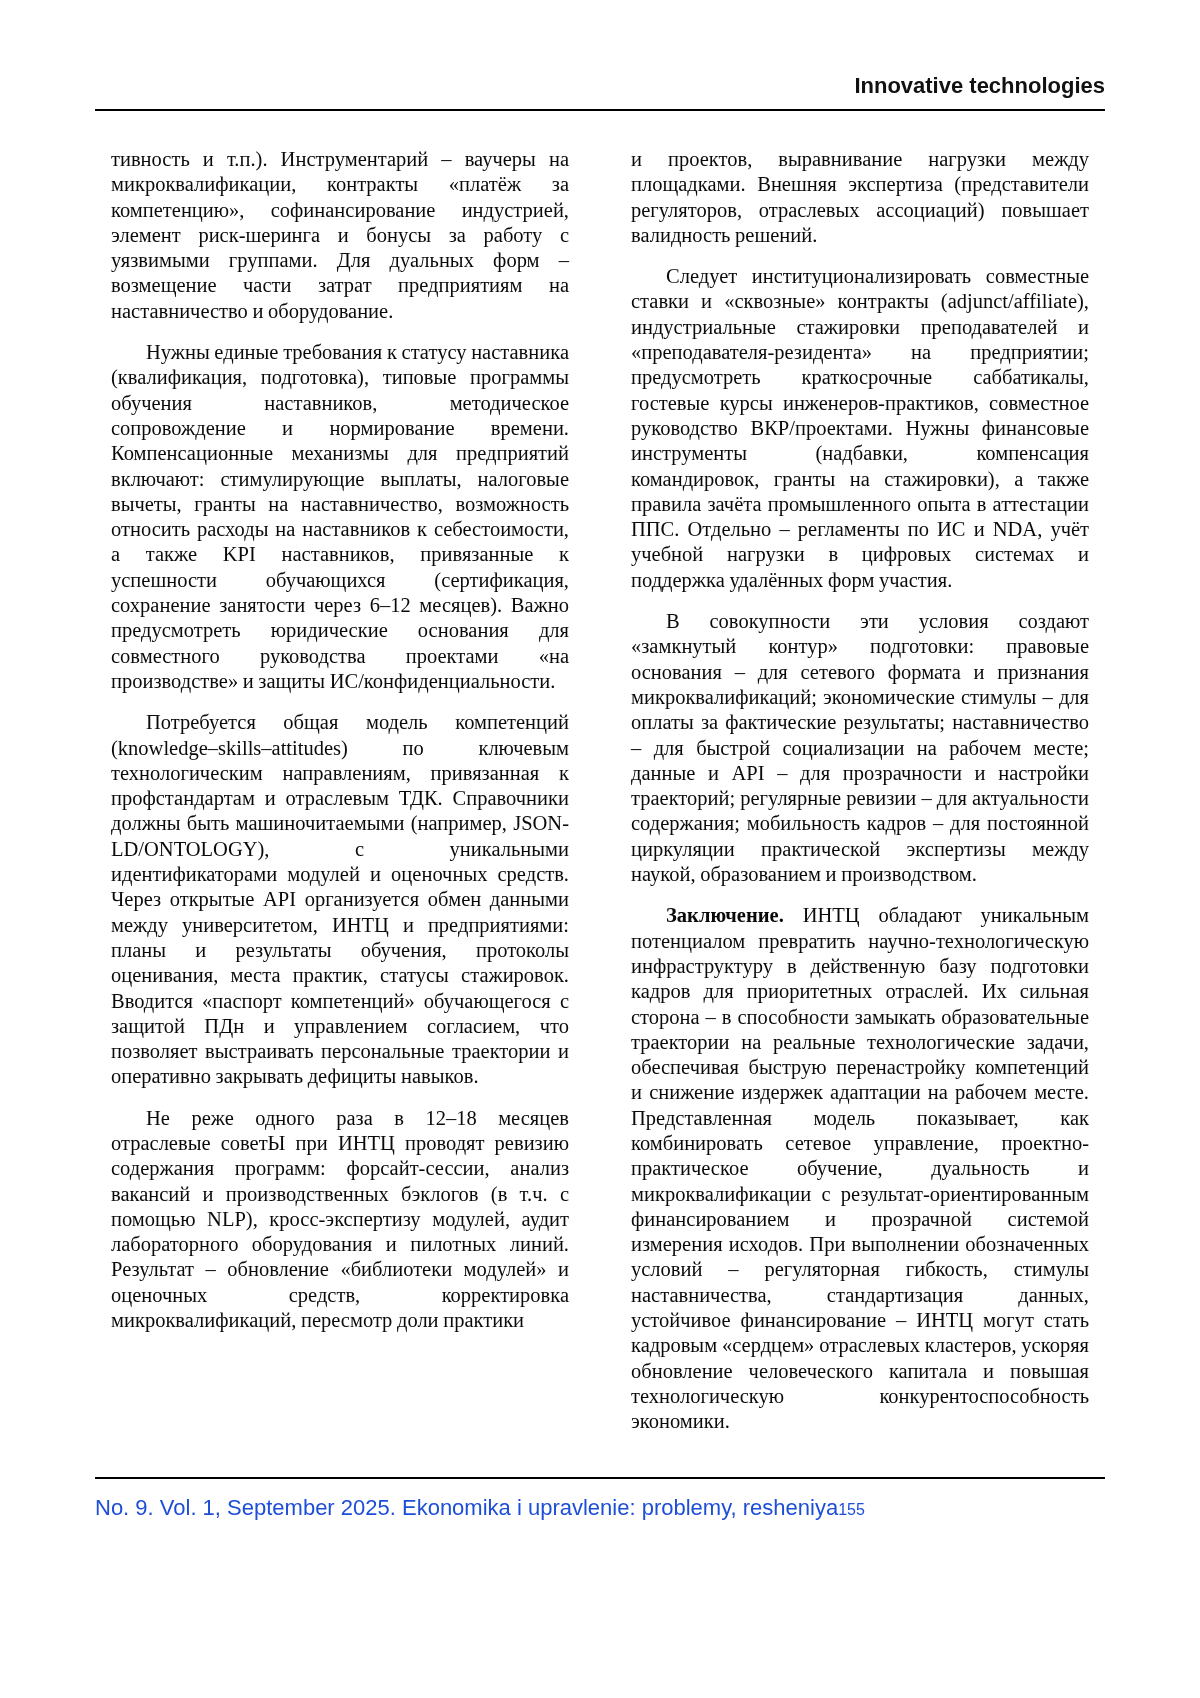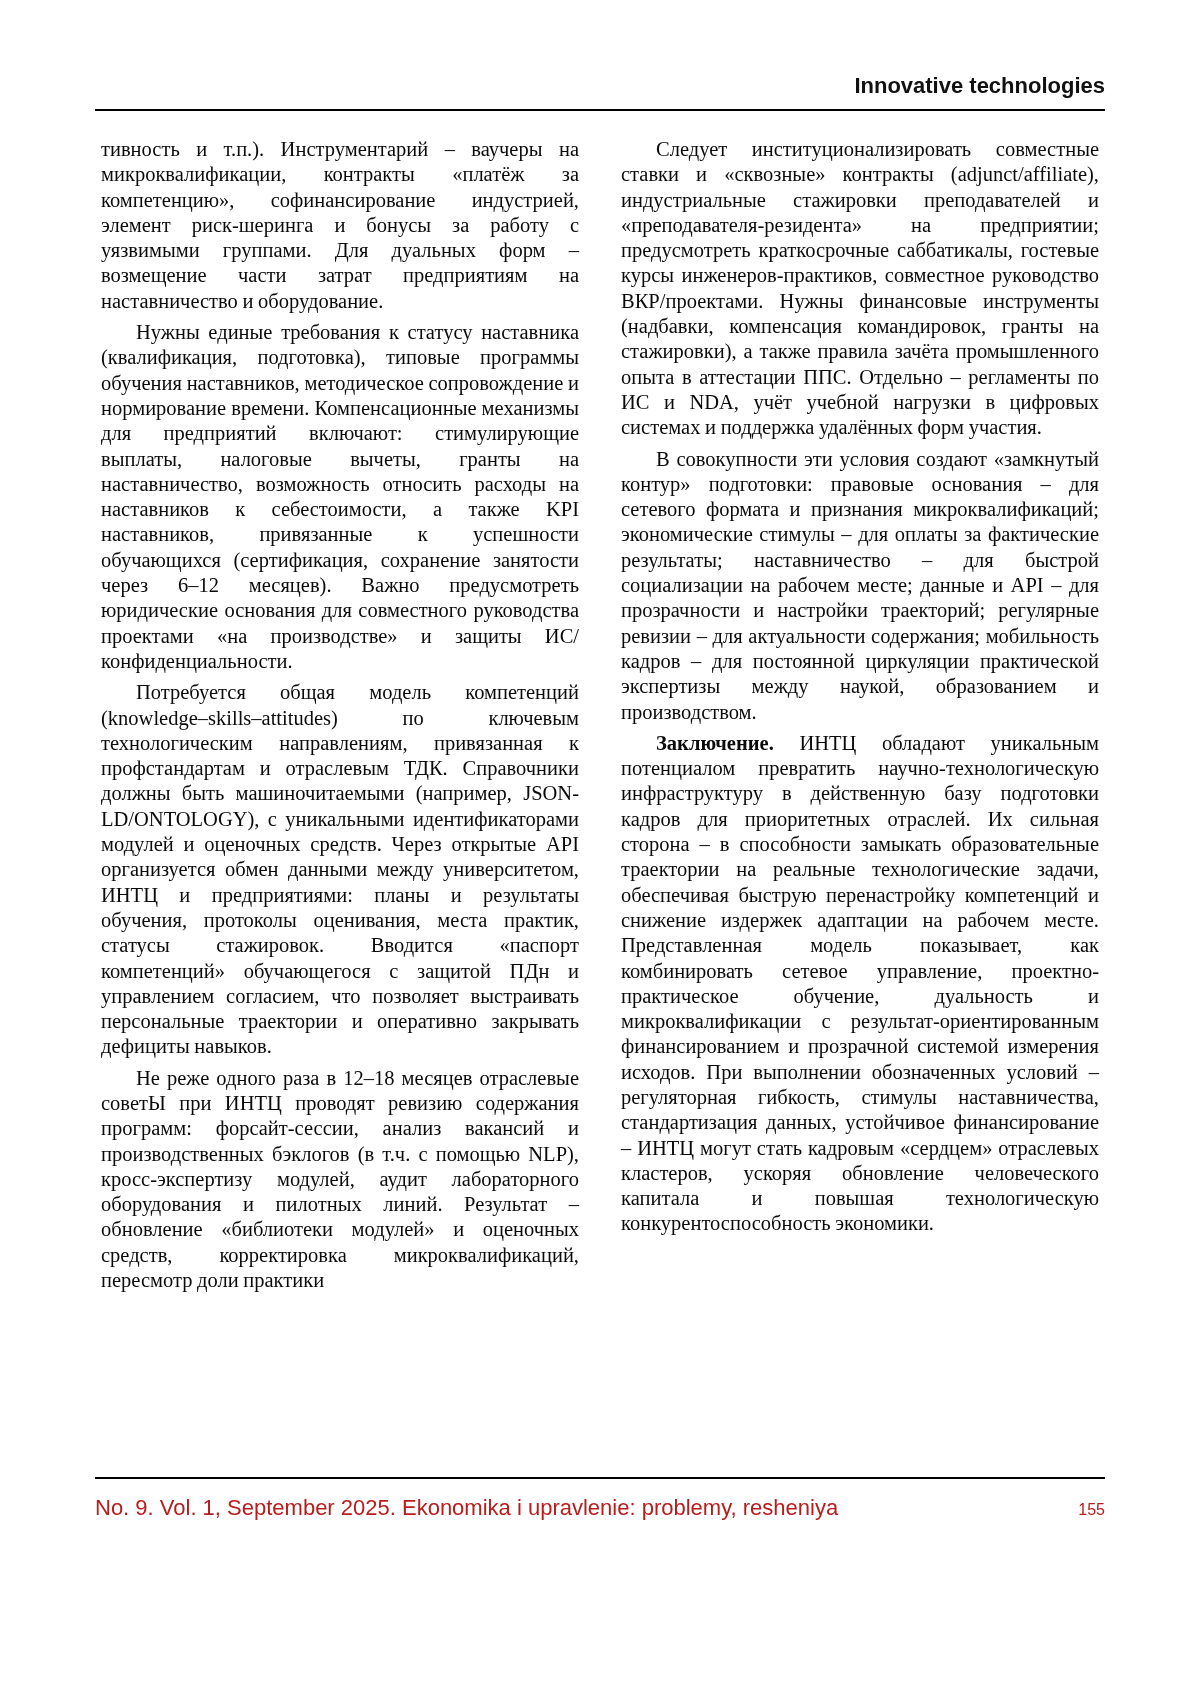--- a/index.html
+++ b/index.html
@@ -54,21 +54,21 @@
     min-width: 0;
     text-align: justify;
     font-size: 20.5px;
     line-height: 25.3px;
     color: #0a0a0a;
     hyphens: auto;
     -webkit-hyphens: auto;
     word-spacing: -0.5px;
   }
   .column p {
-    margin: 6px;
+    margin: 16px;
     text-indent: 35px;
   }
   .column p.no-indent {
     text-indent: 0;
   }
   .column strong {
     font-weight: 700;
   }
   
   .page-footer {
@@ -79,26 +79,25 @@
     background: #ffffff;
     z-index: 2;
   }
   .foot-rule {
     border-top: 2px solid #000000;
     height: 0;
   }
   .footer-row {
     margin-top: 16px;
     display: flex;
-    justify-content: space-between;
     align-items: baseline;
     font-family: "Liberation Sans", sans-serif;
     font-size: 22px;
     line-height: 26px;
-    color: #b91c1c;
+    color: #1d4ed8;
   }
   .page-number {
     font-size: 16px;
   }
 </style>
 </head>
 <body>
 
 <div class="page">
 
@@ -108,20 +107,21 @@
   </header>
 
   <main class="article-columns" lang="ru">
     <section class="column">
         <p class="no-indent">тивность и т.п.). Инструментарий – ваучеры на микроквалификации, контракты «платёж за компетенцию», софинансирование индустрией, элемент риск-шеринга и бонусы за работу с уязвимыми группами. Для дуальных форм – возмещение части затрат предприятиям на наставничество и оборудование.</p>
         <p>Нужны единые требования к статусу наставника (квалификация, подготовка), типовые программы обучения наставников, методическое сопровождение и нормирование времени. Компенсационные механизмы для предприятий включают: стимулирующие выплаты, налоговые вычеты, гранты на наставничество, возможность относить расходы на наставников к себестоимости, а также KPI наставников, привязанные к успешности обучающихся (сертификация, сохранение занятости через 6–12 месяцев). Важно предусмотреть юридические основания для совместного руководства проектами «на производстве» и защиты ИС/конфиденциальности.</p>
         <p>Потребуется общая модель компетенций (knowledge–skills–attitudes) по ключевым технологическим направлениям, привязанная к профстандартам и отраслевым ТДК. Справочники должны быть машиночитаемыми (например, JSON-LD/ONTOLOGY), с уникальными идентификаторами модулей и оценочных средств. Через открытые API организуется обмен данными между университетом, ИНТЦ и предприятиями: планы и результаты обучения, протоколы оценивания, места практик, статусы стажировок. Вводится «паспорт компетенций» обучающегося с защитой ПДн и управлением согласием, что позволяет выстраивать персональные траектории и оперативно закрывать дефициты навыков.</p>
         <p>Не реже одного раза в 12–18 месяцев отраслевые советЫ при ИНТЦ проводят ревизию содержания программ: форсайт-сессии, анализ вакансий и производственных бэклогов (в т.ч. с помощью NLP), кросс-экспертизу модулей, аудит лабораторного оборудования и пилотных линий. Результат – обновление «библиотеки модулей» и оценочных средств, корректировка микроквалификаций, пересмотр доли практики</p>
       </section>
     <section class="column">
+        <p class="no-indent">и проектов, выравнивание нагрузки между площадками. Внешняя экспертиза (представители регуляторов, отраслевых ассоциаций) повышает валидность решений.</p>
         <p>Следует институционализировать совместные ставки и «сквозные» контракты (adjunct/affiliate), индустриальные стажировки преподавателей и «преподавателя-резидента» на предприятии; предусмотреть краткосрочные саббатикалы, гостевые курсы инженеров-практиков, совместное руководство ВКР/проектами. Нужны финансовые инструменты (надбавки, компенсация командировок, гранты на стажировки), а также правила зачёта промышленного опыта в аттестации ППС. Отдельно – регламенты по ИС и NDA, учёт учебной нагрузки в цифровых системах и поддержка удалённых форм участия.</p>
         <p>В совокупности эти условия создают «замкнутый контур» подготовки: правовые основания – для сетевого формата и признания микроквалификаций; экономические стимулы – для оплаты за фактические результаты; наставничество – для быстрой социализации на рабочем месте; данные и API – для прозрачности и настройки траекторий; регулярные ревизии – для актуальности содержания; мобильность кадров – для постоянной циркуляции практической экспертизы между наукой, образованием и производством.</p>
         <p><strong>Заключение. </strong>ИНТЦ обладают уникальным потенциалом превратить научно-технологическую инфраструктуру в действенную базу подготовки кадров для приоритетных отраслей. Их сильная сторона – в способности замыкать образовательные траектории на реальные технологические задачи, обеспечивая быструю перенастройку компетенций и снижение издержек адаптации на рабочем месте. Представленная модель показывает, как комбинировать сетевое управление, проектно-практическое обучение, дуальность и микроквалификации с результат-ориентированным финансированием и прозрачной системой измерения исходов. При выполнении обозначенных условий – регуляторная гибкость, стимулы наставничества, стандартизация данных, устойчивое финансирование – ИНТЦ могут стать кадровым «сердцем» отраслевых кластеров, ускоряя обновление человеческого капитала и повышая технологическую конкурентоспособность экономики.</p>
       </section>
   </main>
 
   <footer class="page-footer">
     <div class="foot-rule"></div>
     <div class="footer-row">
       <span class="journal-info">No. 9. Vol. 1, September 2025. Ekonomika i upravlenie: problemy, resheniya</span>

